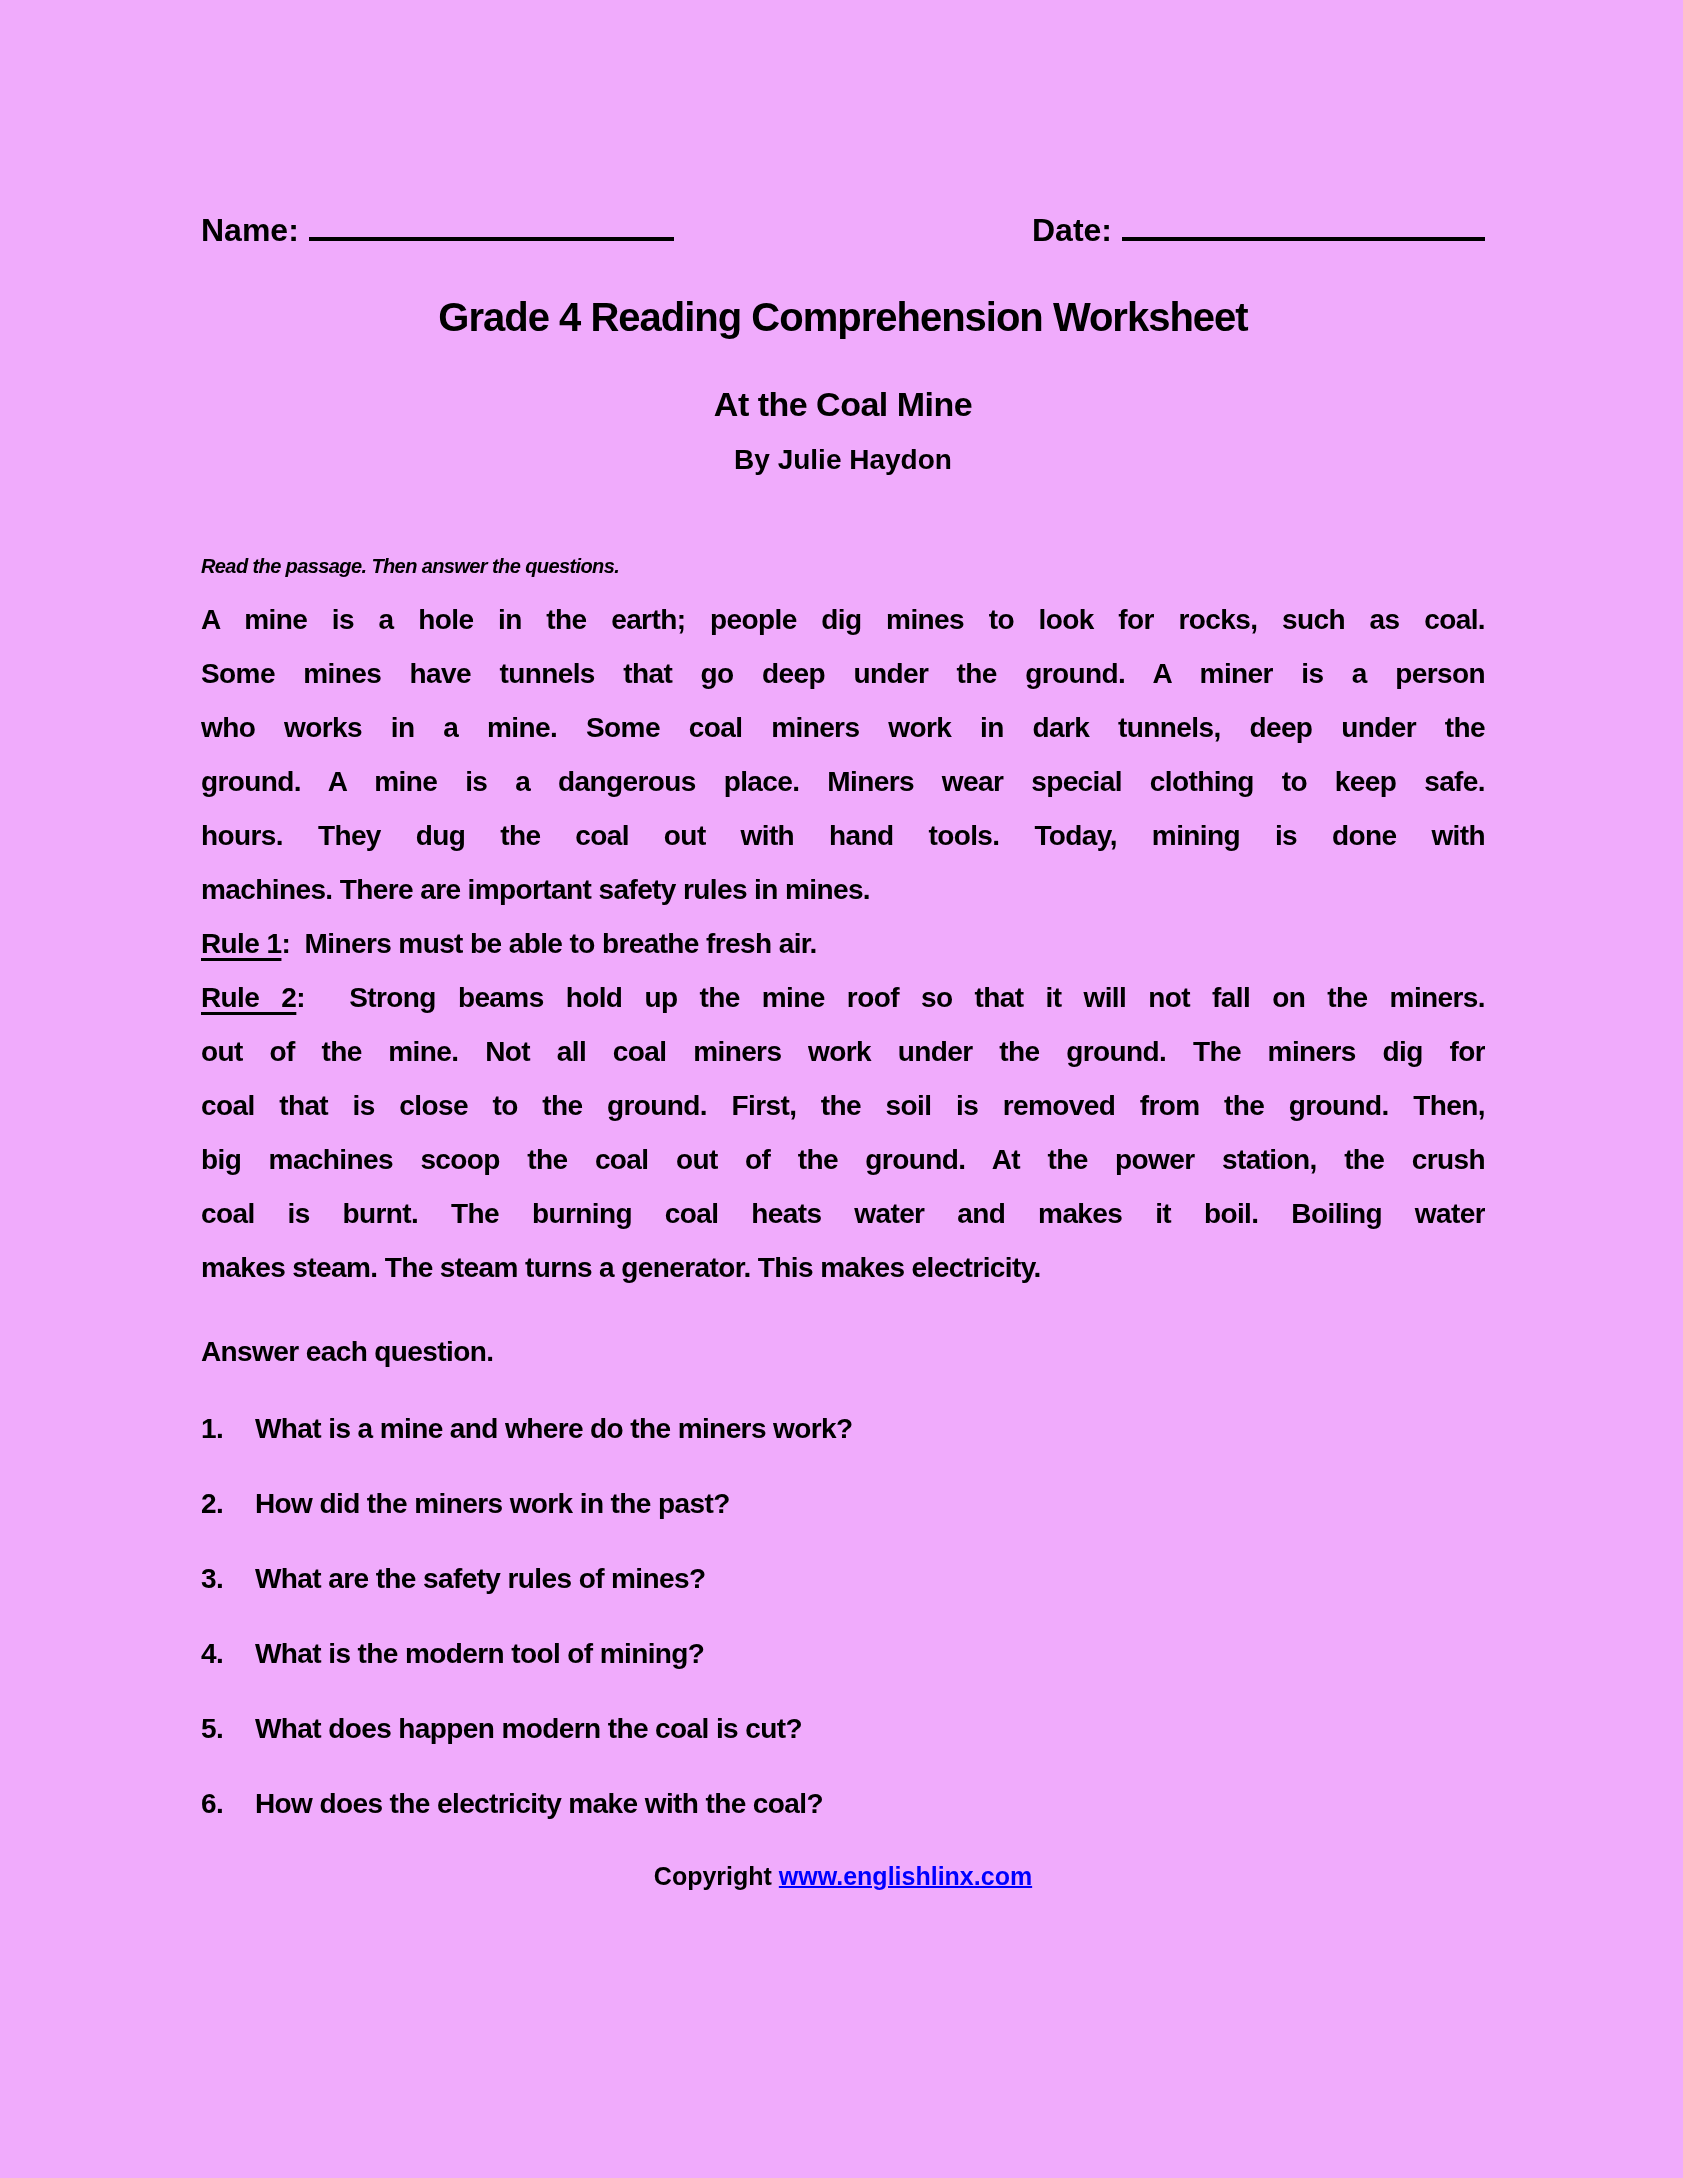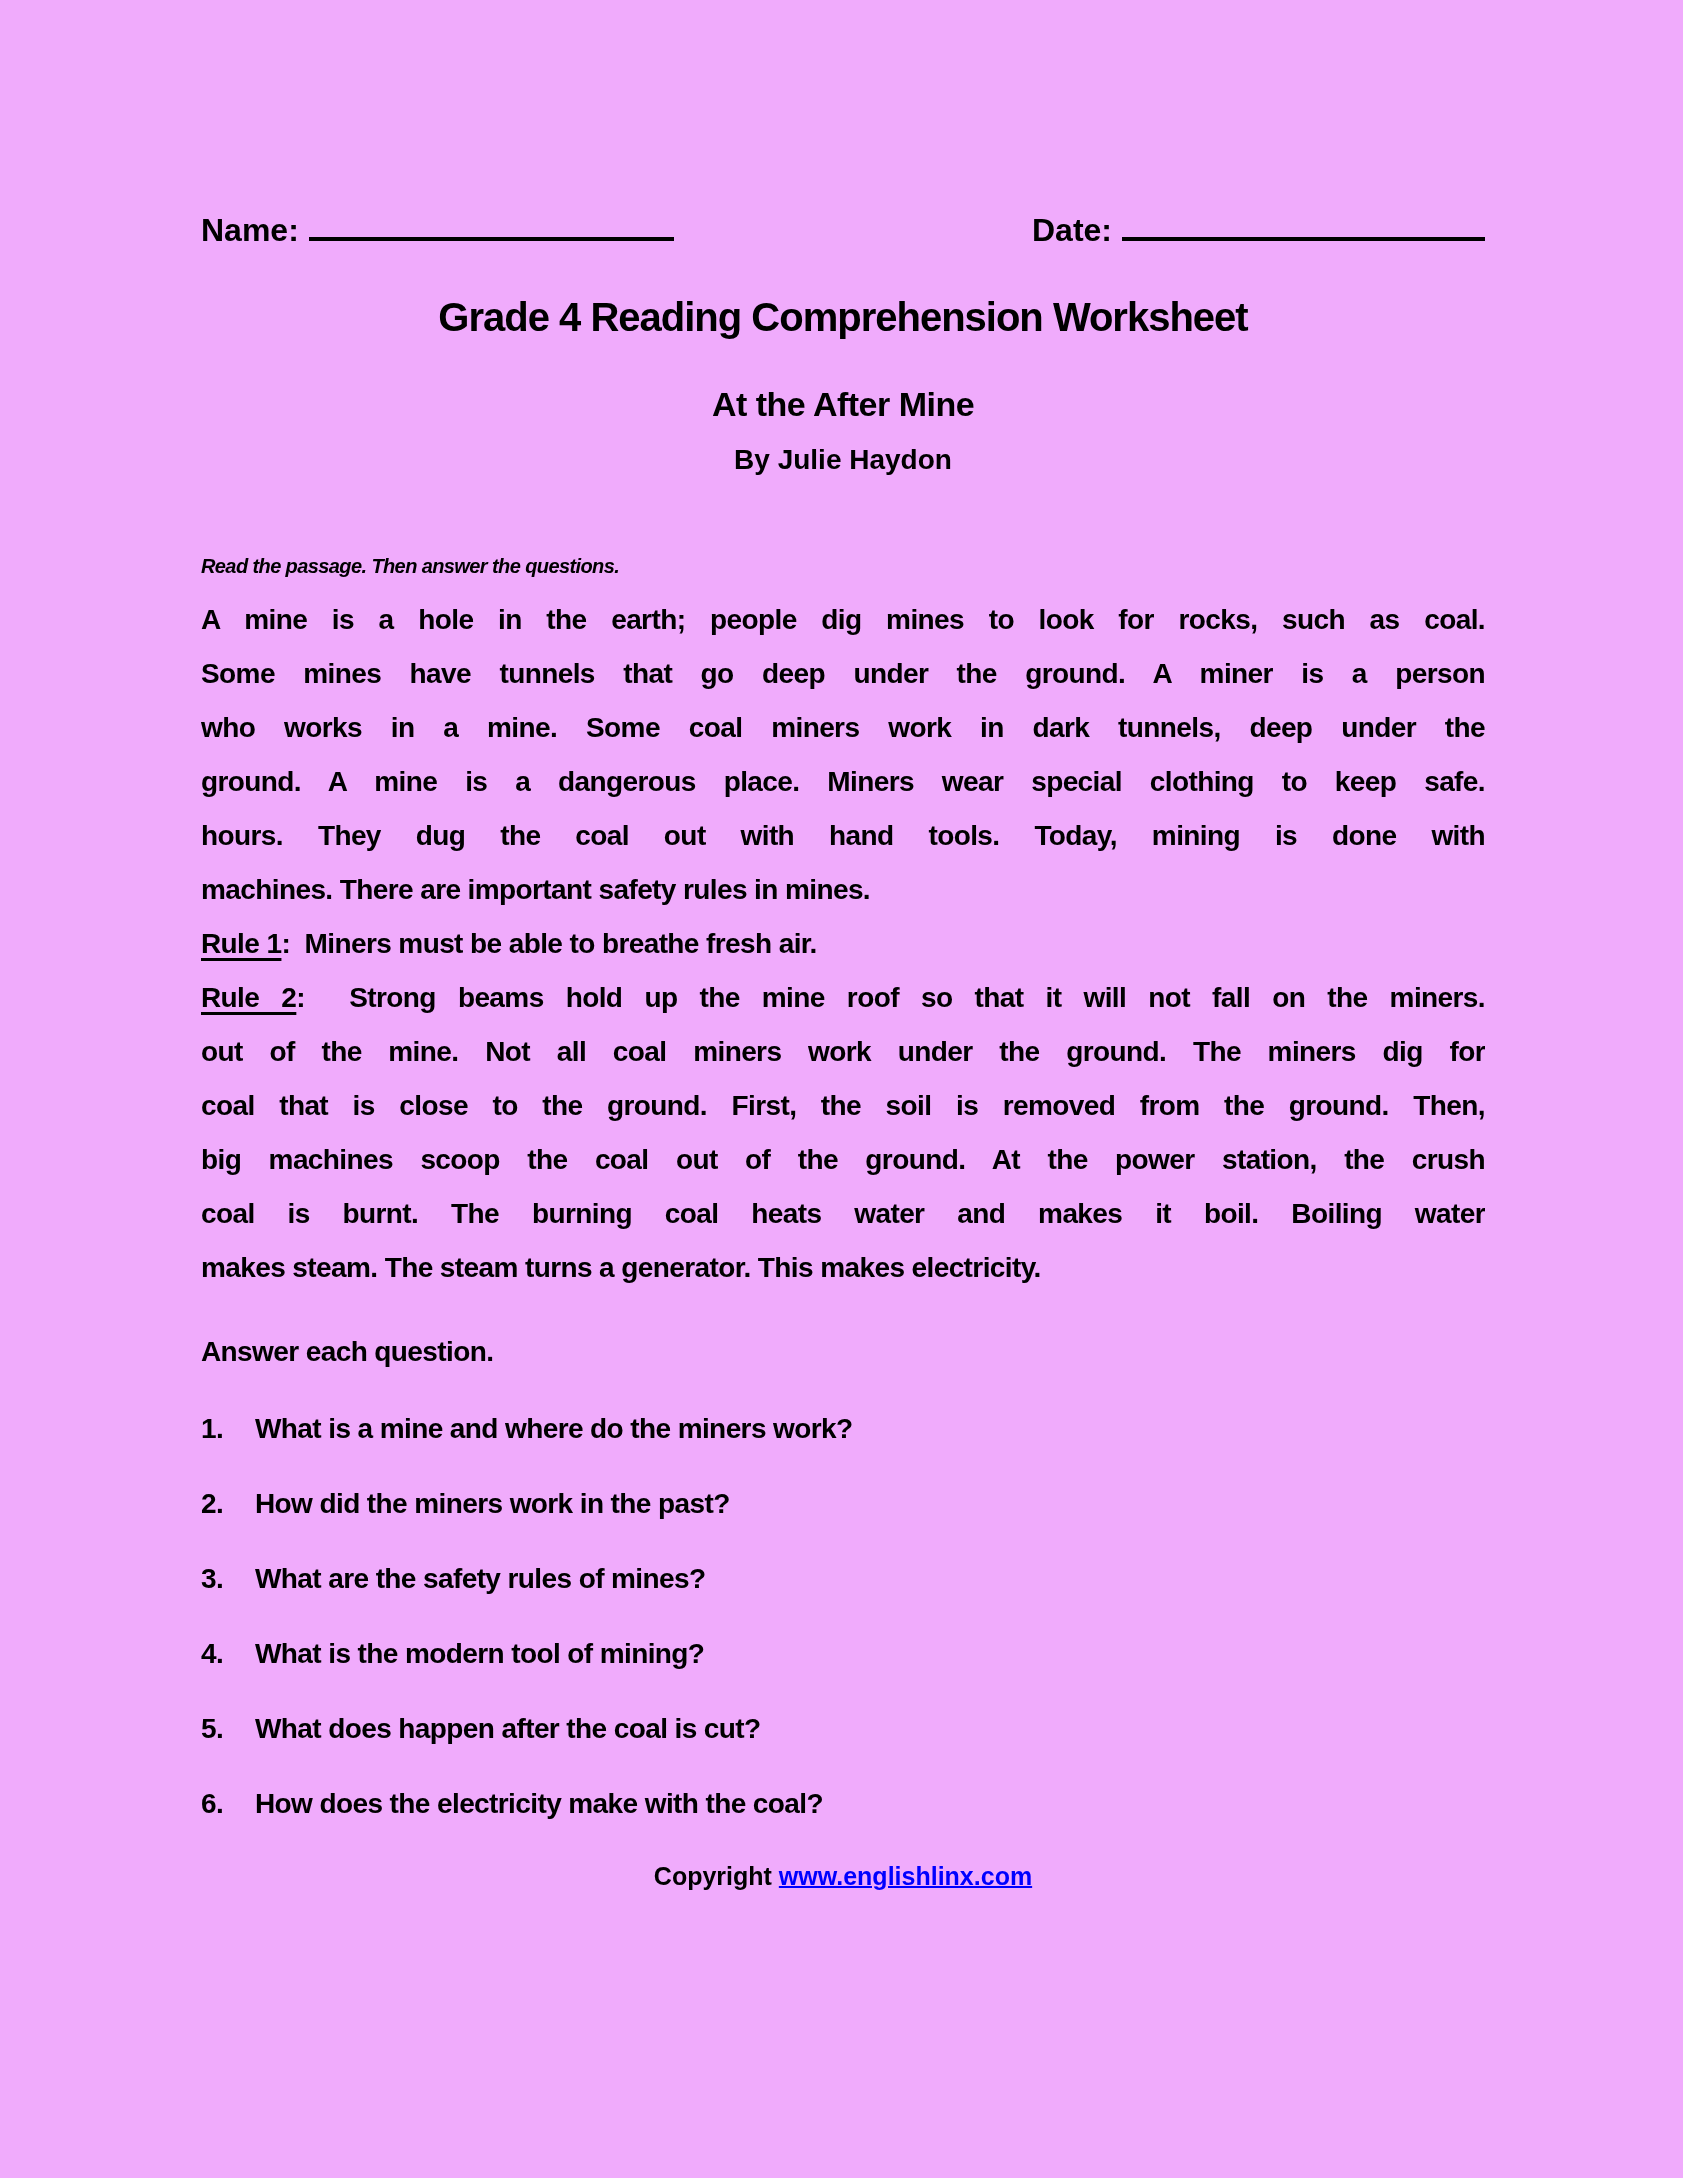--- a/index.html
+++ b/index.html
@@ -127,21 +127,21 @@
     <div class="field">
       <span>Name:</span><span class="blank name-line"></span>
     </div>
     <div class="field">
       <span>Date:</span><span class="blank date-line"></span>
     </div>
   </div>
 
   <div class="title">Grade 4 Reading Comprehension Worksheet</div>
 
-  <div class="subtitle">At the After Mine</div>
+  <div class="subtitle">At the Coal Mine</div>
 
   <div class="byline">By Julie Haydon</div>
 
   <div class="instructions">Read the passage. Then answer the questions.</div>
 
   <div class="passage" id="passage">
       <div class="pline just">A mine is a hole in the earth; people dig mines to look for rocks, such as coal.</div>
       <div class="pline just">Some mines have tunnels that go deep under the ground. A miner is a person</div>
       <div class="pline just">who works in a mine. Some coal miners work in dark tunnels, deep under the</div>
       <div class="pline just">ground. A mine is a dangerous place. Miners wear special clothing to keep safe.</div>
@@ -172,21 +172,21 @@
       <div class="question">
         <span class="qnum">3.</span>
         <span class="qtext">What are the safety rules of mines?</span>
       </div>
       <div class="question">
         <span class="qnum">4.</span>
         <span class="qtext">What is the modern tool of mining?</span>
       </div>
       <div class="question">
         <span class="qnum">5.</span>
-        <span class="qtext">What does happen after the coal is cut?</span>
+        <span class="qtext">What does happen modern the coal is cut?</span>
       </div>
       <div class="question">
         <span class="qnum">6.</span>
         <span class="qtext">How does the electricity make with the coal?</span>
       </div>
     </div>
 
   <div class="footer">
     <span>Copyright</span>
     <a href="#" id="copyright-link" style="color: rgb(0, 0, 255);">www.englishlinx.com</a>

